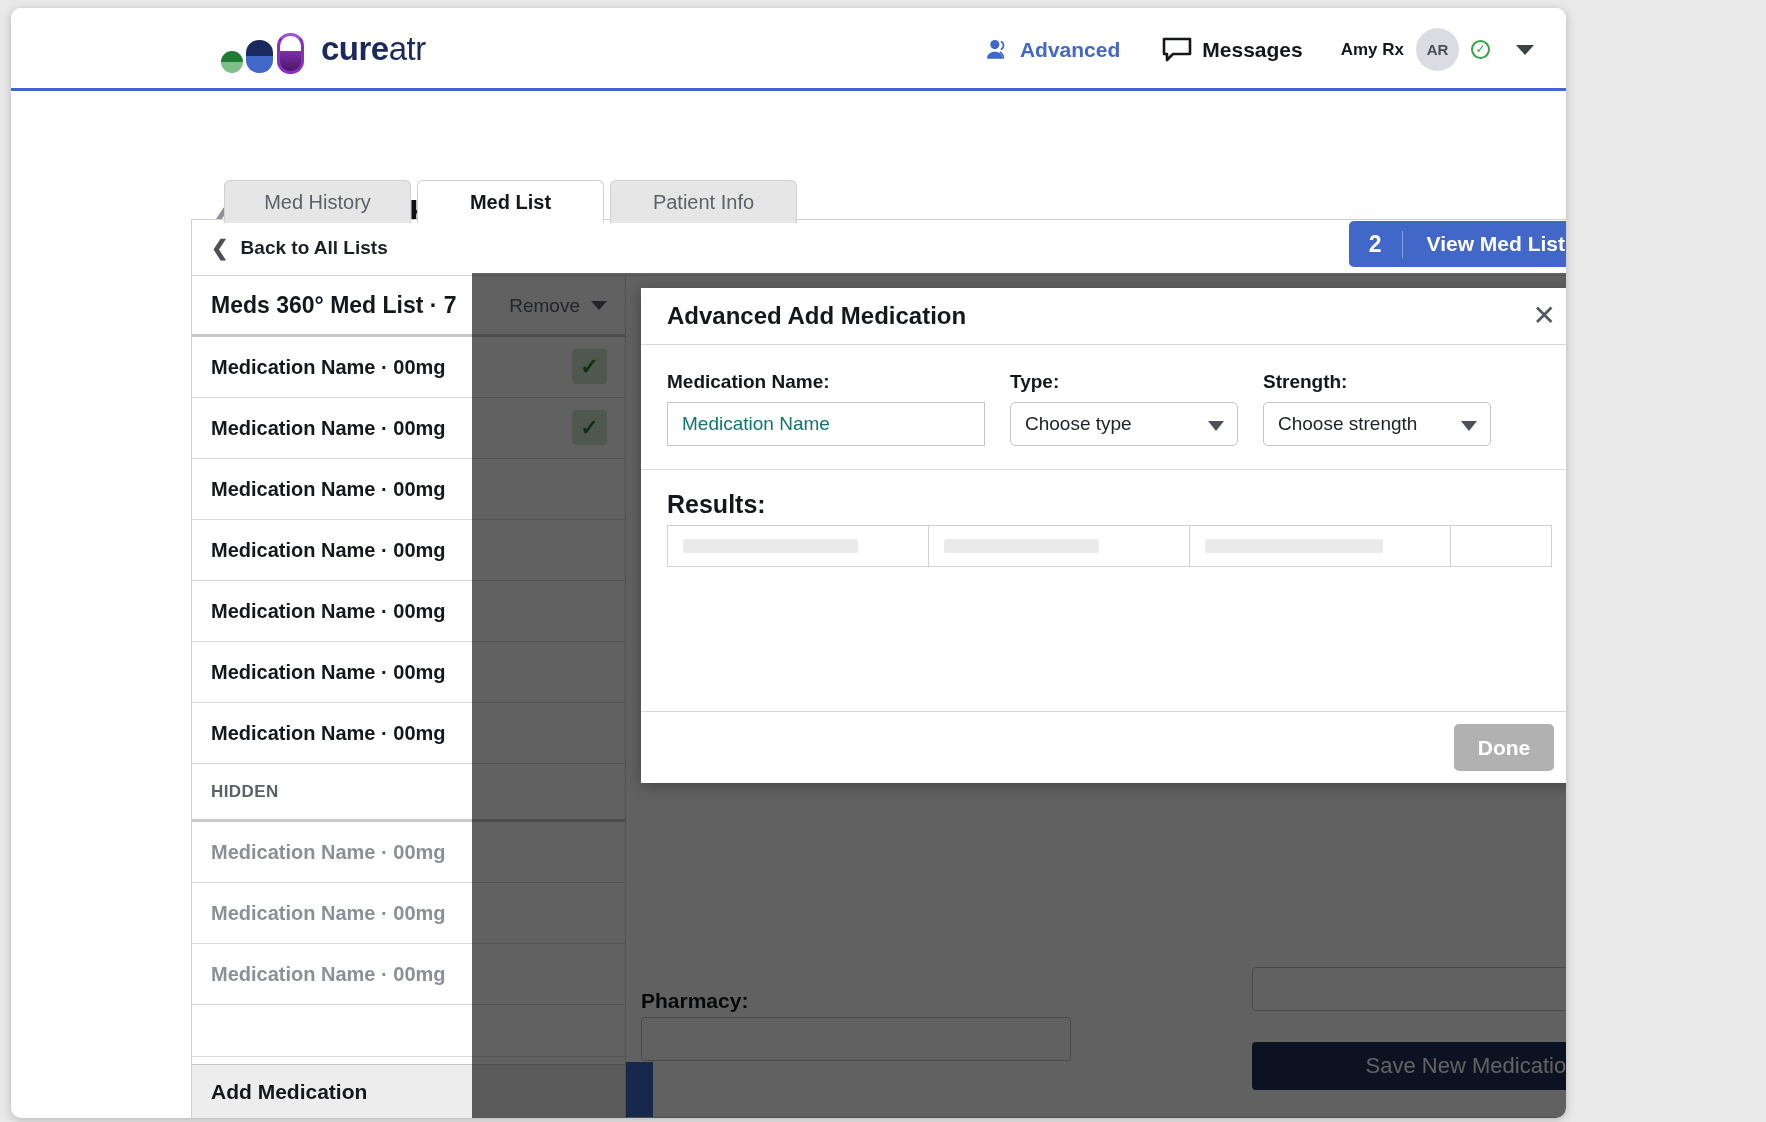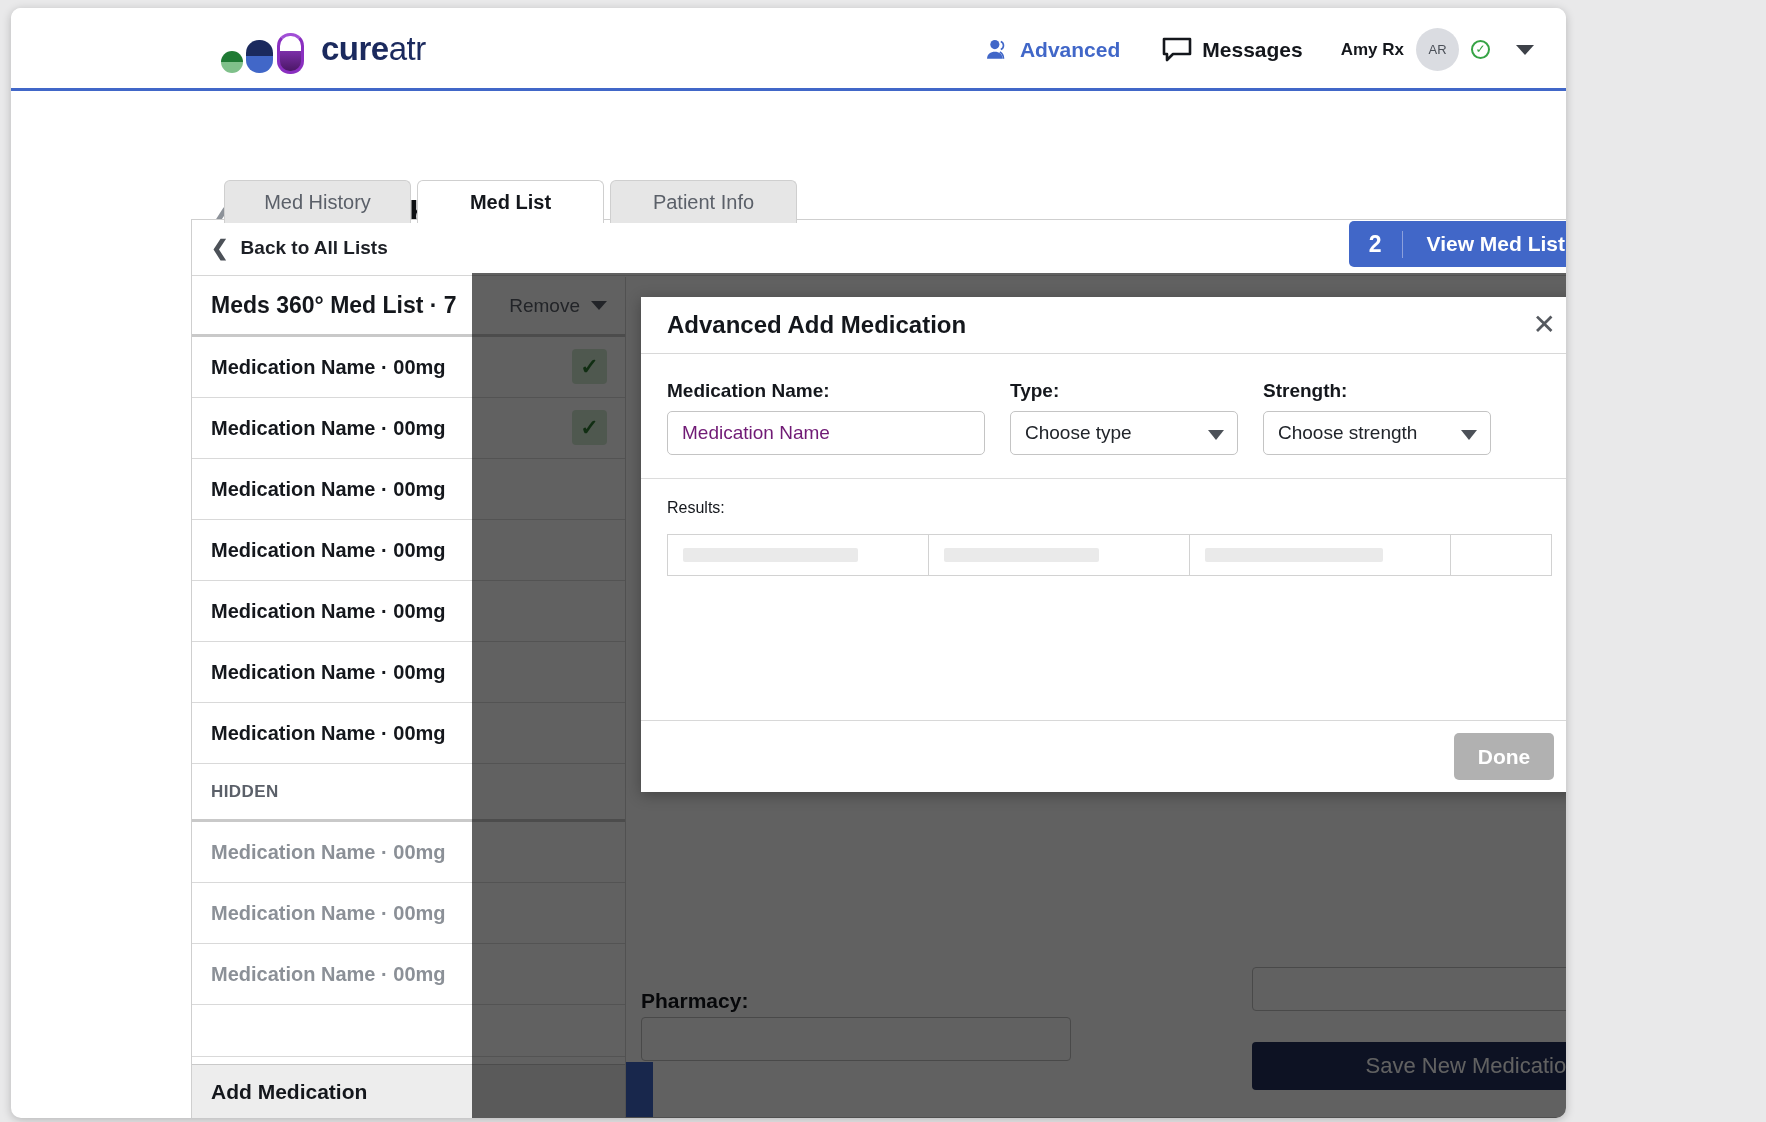--- a/index.html
+++ b/index.html
@@ -66,21 +66,21 @@
   .nav-patients { color: #4167c8; margin-right: 42px; }
   .nav-messages { color: #14171c; margin-right: 38px; }
   .nav-user {
     display: flex; align-items: center; gap: 12px;
     margin-right: 32px;
   }
   .user-name { font-size: 17px; font-weight: 700; color: #14171c; }
   .avatar {
     width: 43px; height: 43px; border-radius: 50%;
     background: #dadce1; color: #4a4f57;
-    font-size: 13px; font-weight: 400;
+    font-size: 15px; font-weight: 700;
     display: flex; align-items: center; justify-content: center;
   }
   .status-dot {
     width: 19px; height: 19px; border-radius: 50%;
     border: 2px solid #36a345; color: #36a345;
     font-size: 12px; line-height: 15px; text-align: center;
   }
   .caret-down {
     width: 0; height: 0; margin-left: 14px;
     border-left: 9px solid transparent;
@@ -252,21 +252,21 @@
   
   .overlay {
     position: absolute; left: 461px; top: 265px;
     width: 1284px; height: 845px;
     background: rgba(0,0,0,.62);
     z-index: 10;
   }
 
   
   .modal {
-    position: absolute; left: 630px; top: 289px;
+    position: absolute; left: 630px; top: 280px;
     width: 937px; height: 495px;
     background: #fff; z-index: 20;
     box-shadow: 0 3px 14px rgba(0,0,0,.3);
     display: flex; flex-direction: column;
   }
   .modal-head {
     position: relative; height: 57px;
     border-bottom: 1px solid #d8d8d8;
     display: flex; align-items: center;
   }
@@ -277,23 +277,23 @@
     position: absolute; right: 22px; top: 14px;
     font-size: 28px; color: #55595f; cursor: pointer; line-height: 1;
     font-family: "Liberation Sans", sans-serif;
   }
   .modal-body { flex: 1; padding: 26px 26px 0 26px; position: relative; }
   .field-row { display: flex; gap: 25px; }
   .field { display: flex; flex-direction: column; }
   .field-label { font-size: 19px; font-weight: 700; color: #14171c; margin-bottom: 9px; }
   .text-input {
     width: 318px; height: 44px;
-    border: 1px solid #c4c4c4; border-radius: 5px; background: #fff;
+    border: 1px solid #c4c4c4; border-radius: 0; background: #fff;
     font-family: "Liberation Sans", sans-serif;
-    font-size: 19px; color: #701a75; padding: 0 14px;
+    font-size: 19px; color: #0f766e; padding: 0 14px;
   }
   .select-wrap { position: relative; }
   .select-box {
     width: 228px; height: 44px;
     border: 1px solid #c4c4c4; border-radius: 5px; background: #fff;
     font-size: 19px; color: #20242a;
     display: flex; align-items: center; padding: 0 14px;
     cursor: pointer;
   }
   .select-caret {
@@ -301,21 +301,21 @@
     width: 0; height: 0;
     border-left: 8px solid transparent; border-right: 8px solid transparent;
     border-top: 10px solid #4c5158;
   }
   .divider-h {
     position: absolute; left: 0; right: 0; top: 124px;
     height: 1px; background: #dcdcdc;
   }
   .results-label {
     position: absolute; left: 26px; top: 145px;
-    font-size: 16px; font-weight: 400; color: #14171c;
+    font-size: 25px; font-weight: 700; color: #14171c;
   }
   .results-table {
     position: absolute; left: 26px; top: 180px;
     width: 885px; height: 42px;
     border: 1px solid #d2d2d2; display: flex;
   }
   .results-cell {
     flex: 1; border-right: 1px solid #d2d2d2;
     display: flex; align-items: center; padding-left: 15px;
   }

